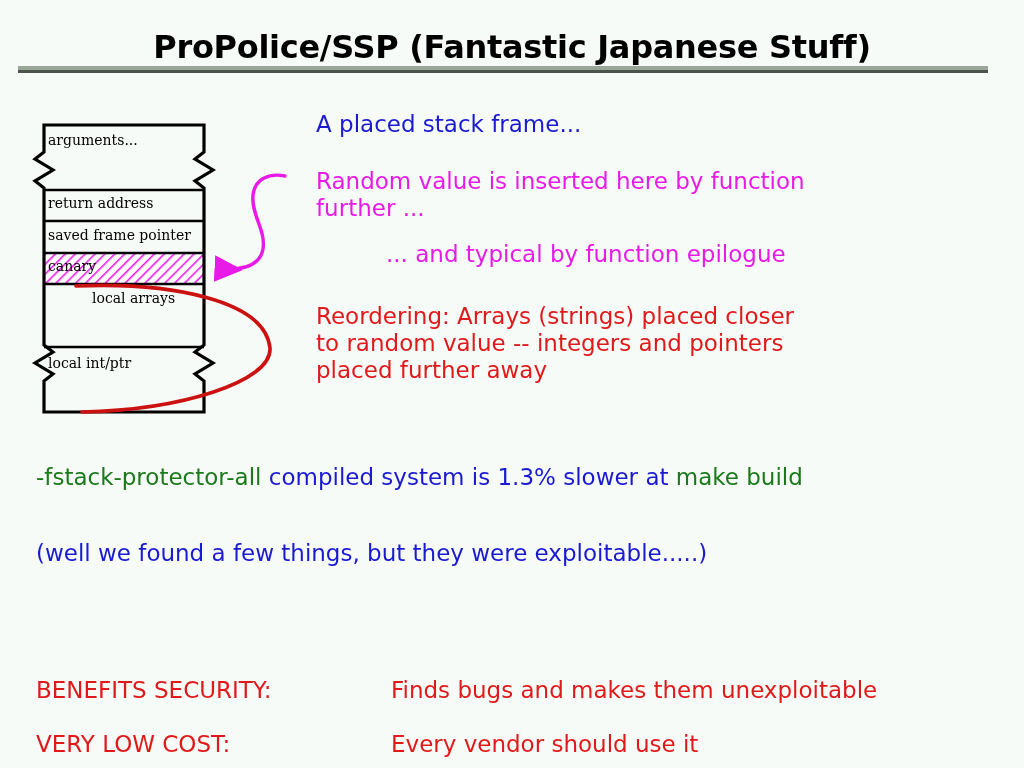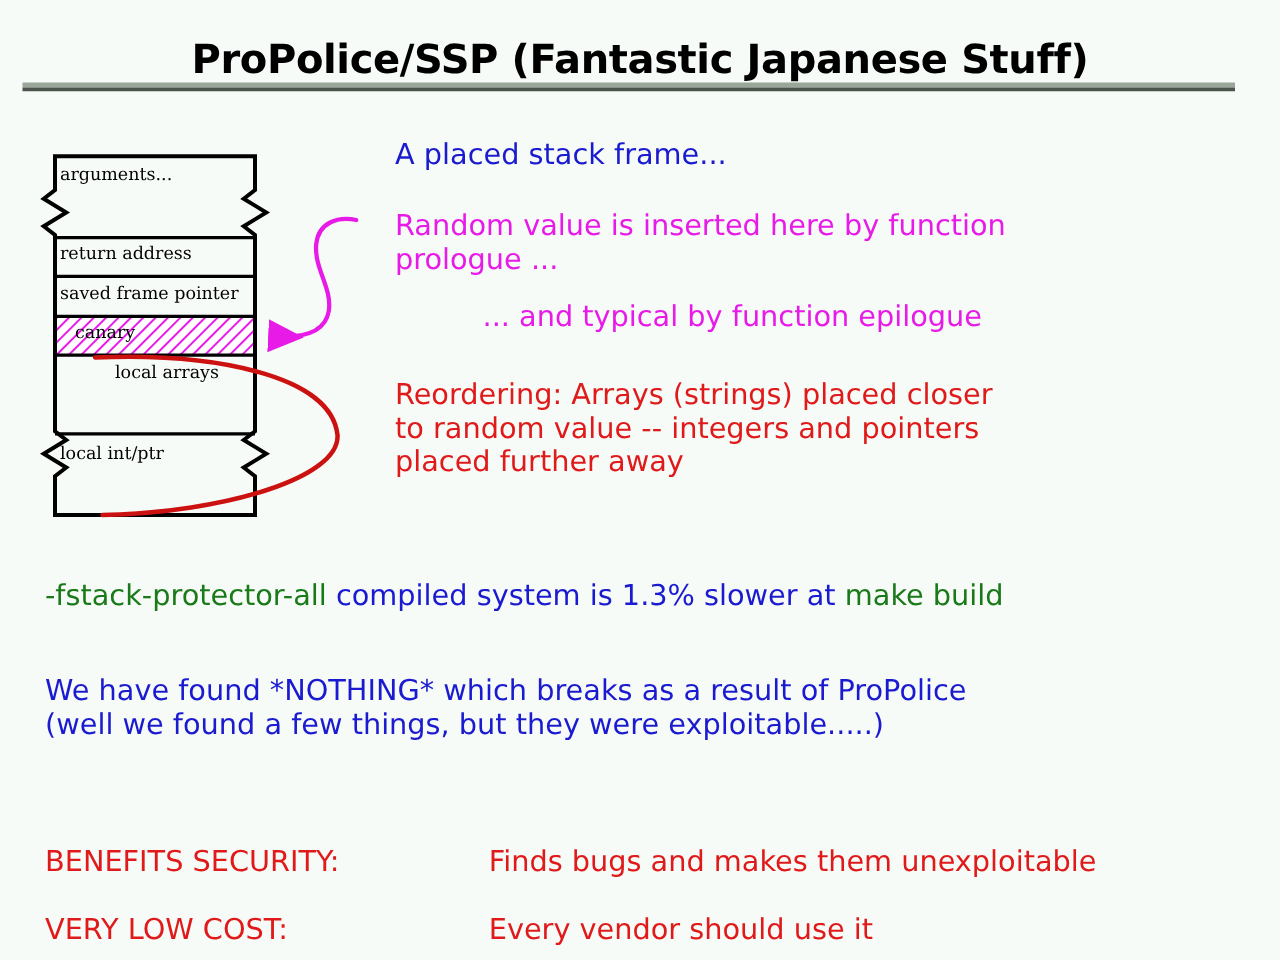--- a/index.html
+++ b/index.html
@@ -62,21 +62,21 @@
     position: absolute;
     font-family: "DejaVu Serif", serif;
     font-size: 14px;
     color: #000000;
     white-space: nowrap;
     text-align: center;
   }
   #lbl-arguments  { left: 28px; top: 22px; }
   #lbl-return     { left: 28px; top: 85px; }
   #lbl-frameptr   { left: 28px; top: 117px; }
-  #lbl-canary     { left: 40px; top: 148px; }
+  #lbl-canary     { left: 28px; top: 148px; }
   #lbl-localarr   { left: 28px; top: 180px; margin-left: 44px; }
   #lbl-localint   { left: 28px; top: 245px; }
 
   
   .txt {
     position: absolute;
     font-family: "DejaVu Sans", sans-serif;
     line-height: 1.18;
     white-space: pre-line;
   }
@@ -171,29 +171,29 @@
     <div class="stack-label" id="lbl-arguments">arguments...</div>
     <div class="stack-label" id="lbl-return">return address</div>
     <div class="stack-label" id="lbl-frameptr">saved frame pointer</div>
     <div class="stack-label" id="lbl-canary">canary</div>
     <div class="stack-label" id="lbl-localarr">local arrays</div>
     <div class="stack-label" id="lbl-localint">local int/ptr</div>
   </div>
 
   <div class="txt" id="t-typical">A placed stack frame...</div>
   <div class="txt" id="t-random">Random value is inserted here by function
-prologue ...</div>
+further ...</div>
   <div class="txt" id="t-checked">... and typical by function epilogue</div>
   <div class="txt" id="t-reorder">Reordering:  Arrays (strings) placed closer
 to random value -- integers and pointers
 placed further away</div>
 
   <div class="txt" id="t-fstack"><span class="green">-fstack-protector-all</span><span> compiled system is 1.3% slower at </span><span class="green">make build</span></div>
 
-  <div class="txt" id="t-nothing"><div>We have found *NOTHING* which breaks as a result of ProPolice</div><div>(well we found a few things, but they were exploitable.....)</div></div>
+  <div class="txt" id="t-nothing"><div>(well we found a few things, but they were exploitable.....)</div></div>
 
   <div class="txt" id="t-benefits">
     <div class="row">
       <div class="col-a">BENEFITS SECURITY:</div>
       <div class="col-b">Finds bugs and makes them unexploitable</div>
     </div>
     <div class="row">
       <div class="col-a">VERY LOW COST:</div>
       <div class="col-b">Every vendor should use it</div>
     </div>

